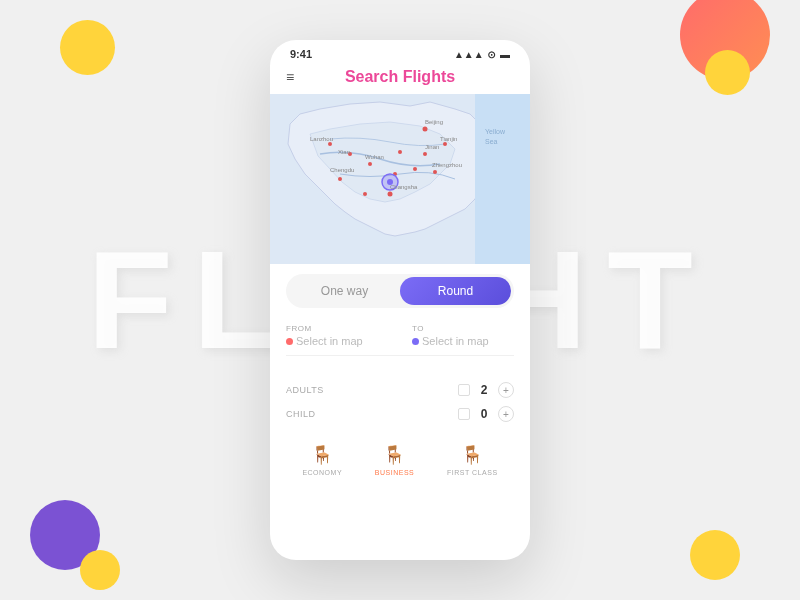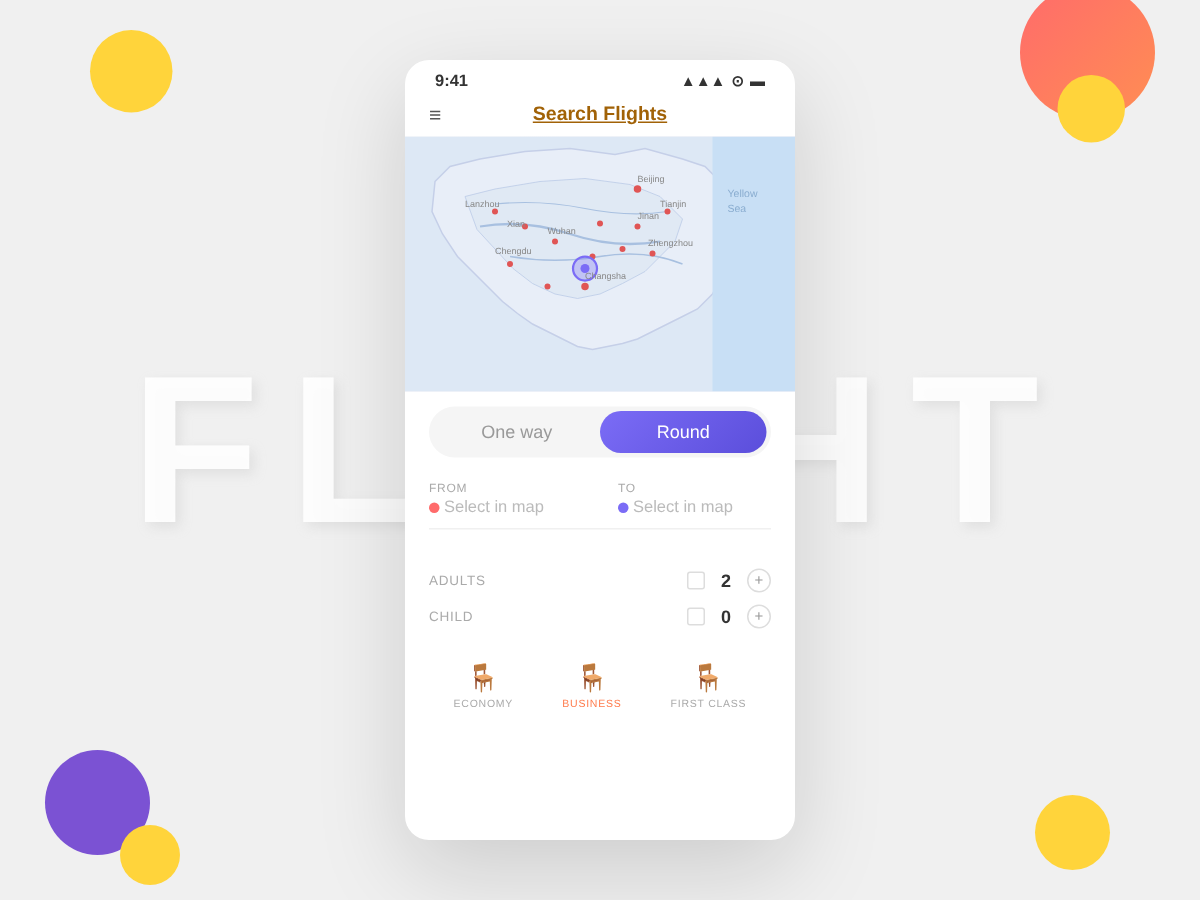--- a/index.html
+++ b/index.html
@@ -37,21 +37,21 @@
 
     
     .phone {
       position: absolute;
       left: 50%;
       top: 50%;
       transform: translate(-50%, -50%);
       width: 260px;
       height: 520px;
       background: #fff;
-      border-radius: 16px;
+      border-radius: 26px;
       box-shadow: 0 20px 60px rgba(0,0,0,0.15);
       overflow: hidden;
       z-index: 10;
     }
 
     .phone-status-bar {
       display: flex;
       justify-content: space-between;
       align-items: center;
       padding: 8px 20px 4px;
@@ -77,24 +77,23 @@
 
     .menu-icon {
       position: absolute;
       left: 16px;
       font-size: 14px;
       color: #555;
       cursor: pointer;
     }
 
     .header-title {
-      font-size: 13px;
+      font-size: 16px;
       font-weight: 600;
-      color: #a16207;
-      text-decoration: underline;
+      color: #ec4899;
     }
 
     
     .map-area {
       width: 100%;
       height: 170px;
       background: linear-gradient(135deg, #e8edf5 0%, #d5dff0 100%);
       position: relative;
       overflow: hidden;
     }

